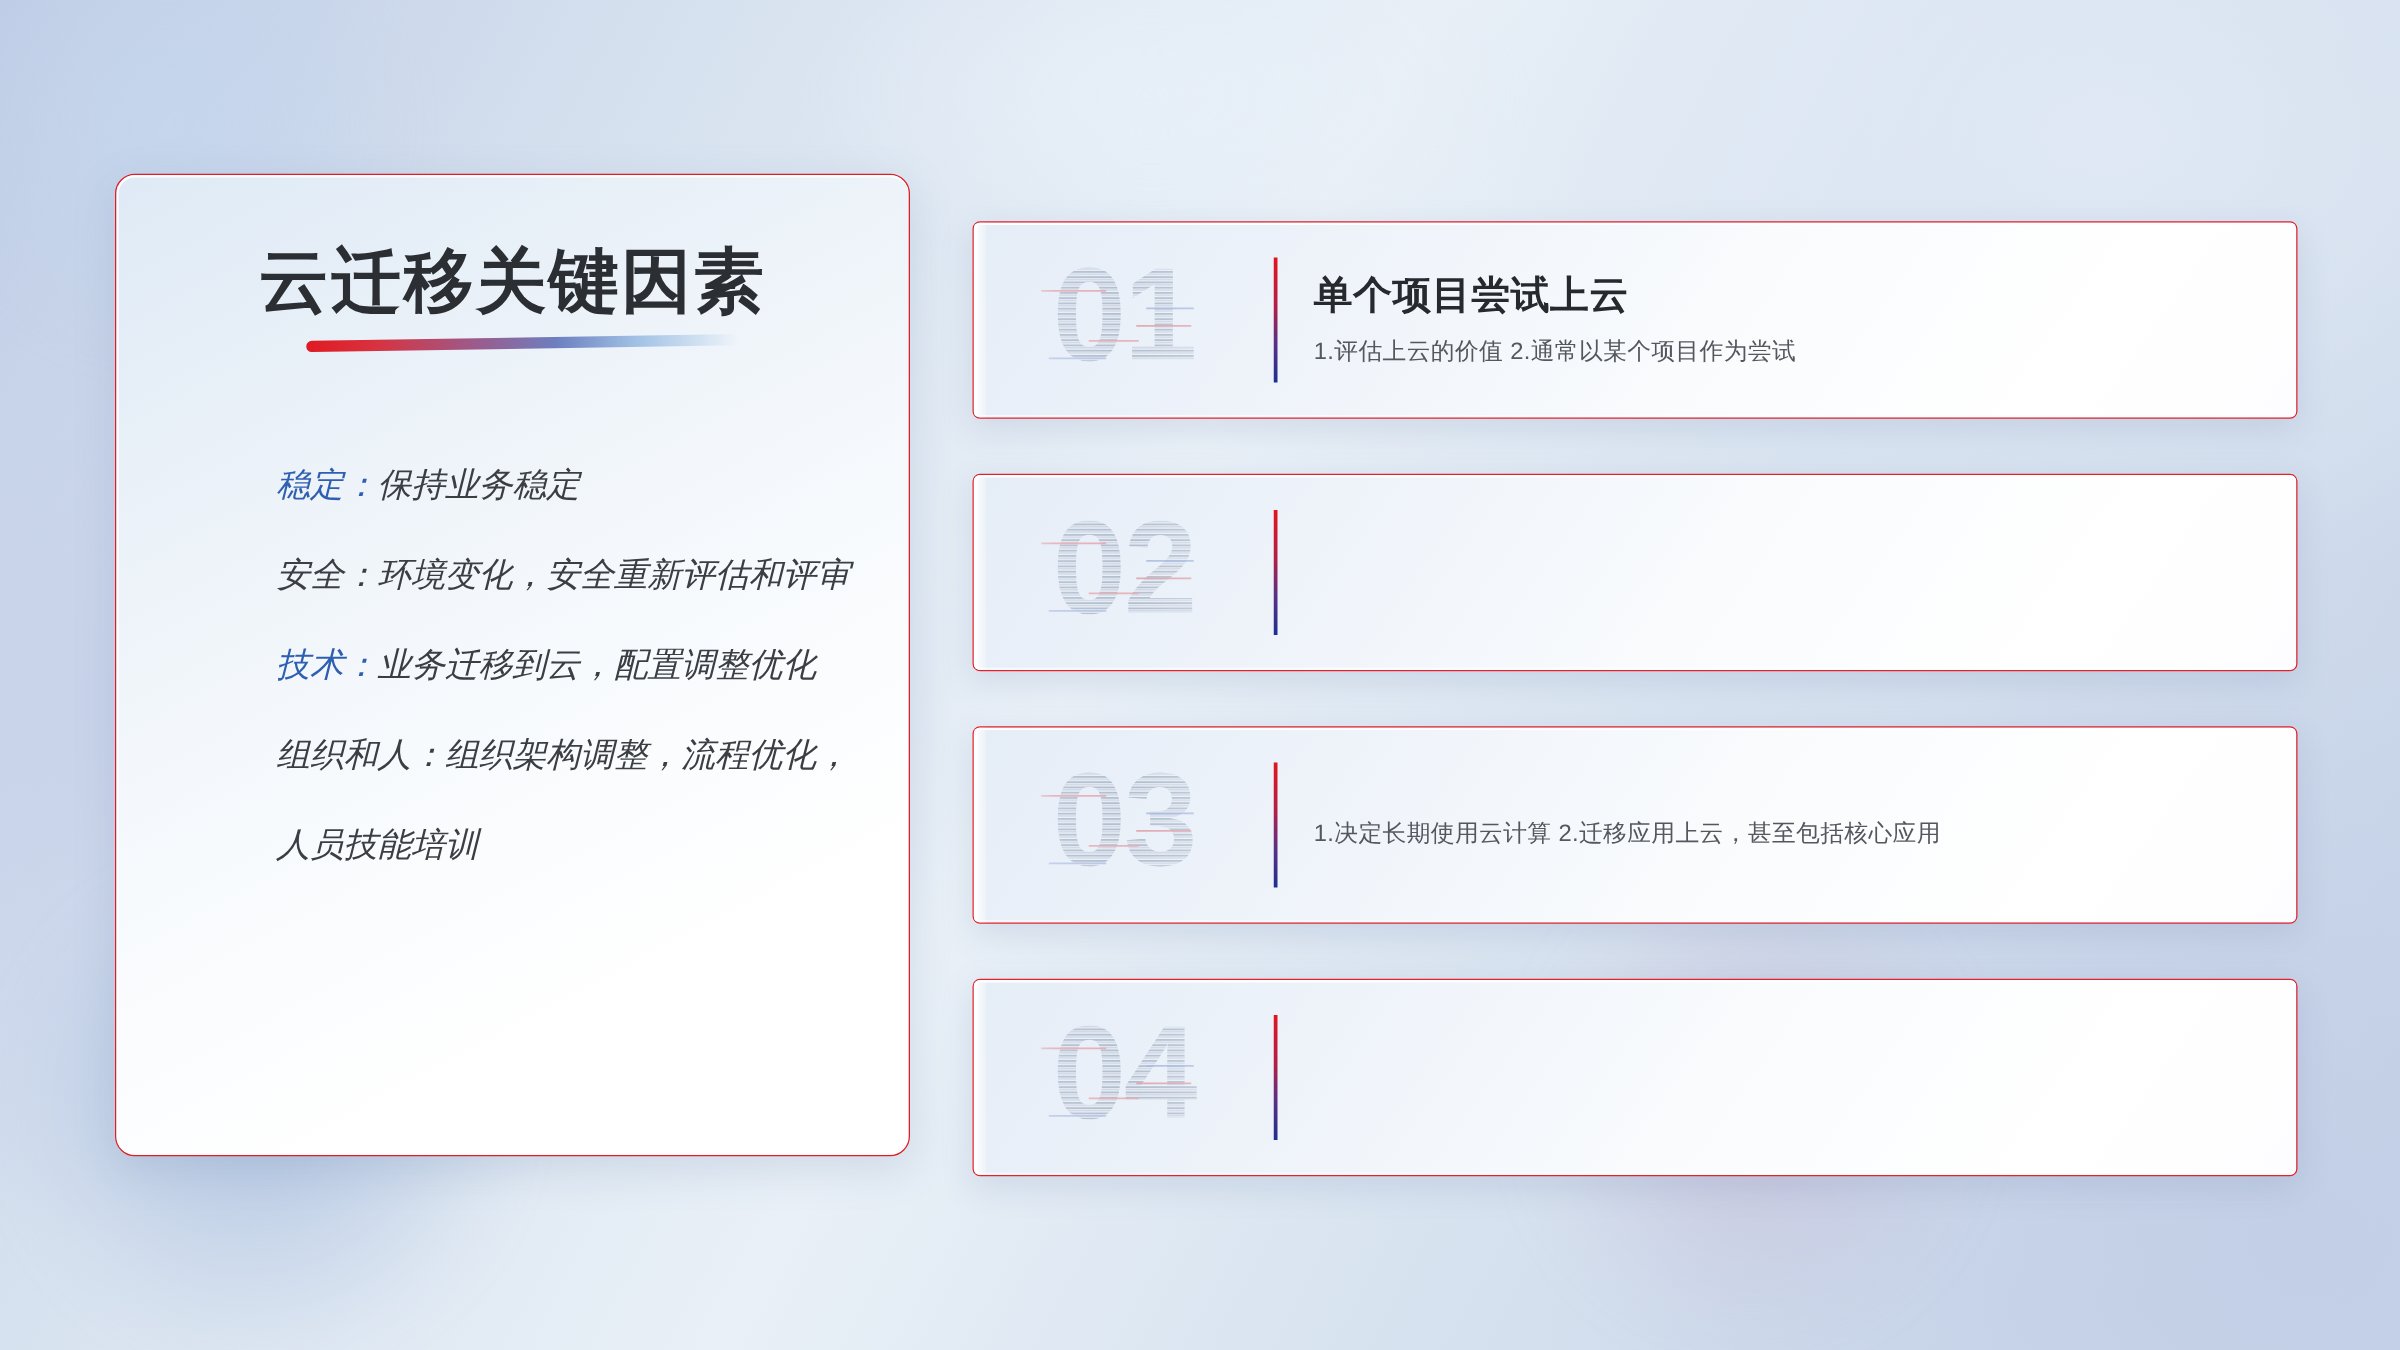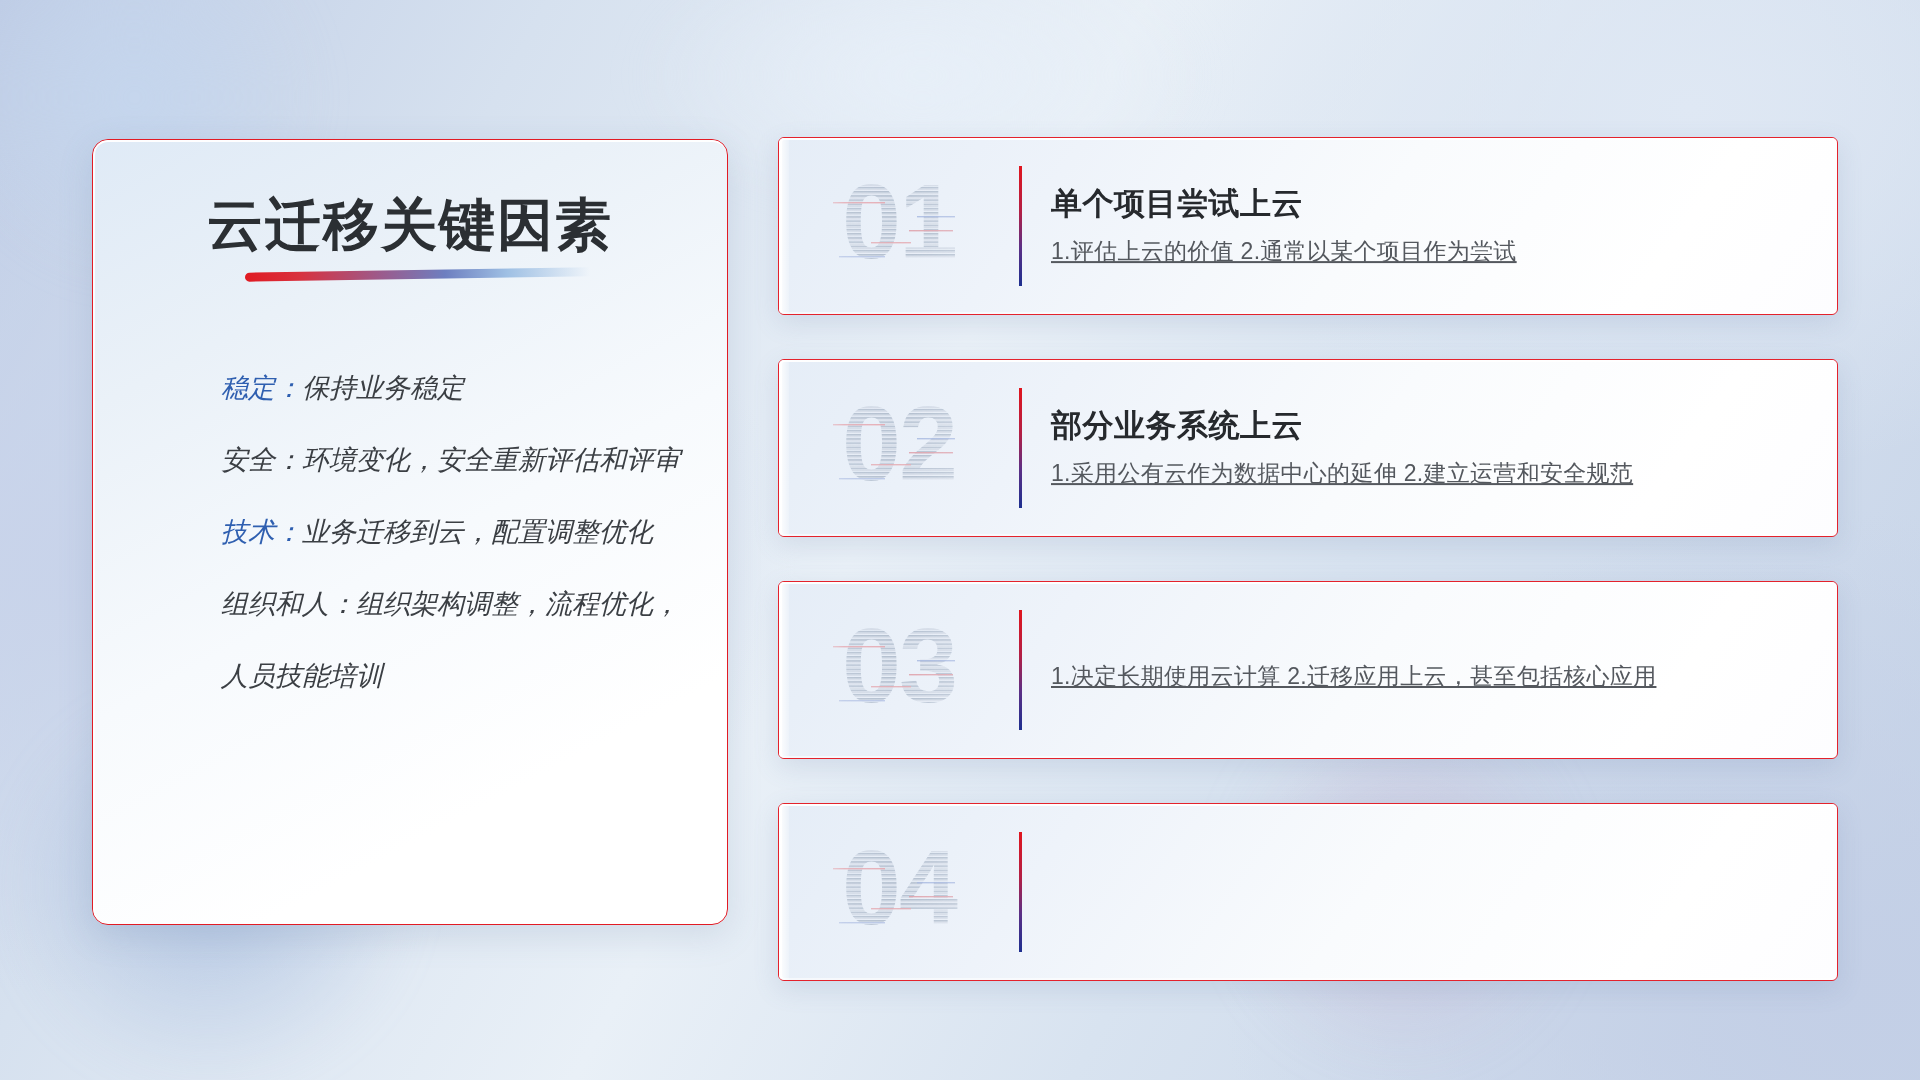--- a/index.html
+++ b/index.html
@@ -78,27 +78,28 @@
   .factor-line:last-child{ margin-bottom:0; }
   .factor-key{ color:#2f5fb0; }
   .factor-key.neutral{ color:#3b3f44; }
 
   
   #steps{
     position:absolute; left:778px; top:137px; width:1060px;
   }
   .step-card{
     position:relative;
-    height:178px;
+    height:158px;
     margin-bottom:44px;
     border-radius:6px;
     border:1.4px solid #e4222c;
     background:linear-gradient(125deg,#e5edf7 0%,#eef3fa 26%,#f9fbfd 55%,#ffffff 82%,#fdfdff 100%);
     box-shadow:0 8px 26px rgba(95,120,160,.16);
     overflow:hidden;
+    margin-top:40px;
   }
   .step-card:last-child{ margin-bottom:0; }
   .step-card::before{
     content:""; position:absolute; left:0; top:0; bottom:0; width:10px;
     background:linear-gradient(90deg,#ffffff 0%,rgba(255,255,255,.2) 100%);
     z-index:3;
   }
   .step-card::after{
     content:""; position:absolute; inset:0; border-radius:5px;
     border-top:2px solid rgba(255,255,255,.95);
@@ -120,21 +121,21 @@
   .step-body{
     position:absolute; left:272px; right:30px; top:50%;
     transform:translateY(-50%); z-index:4;
   }
   .step-title{
     font-size:31px; font-weight:700; color:#26292d;
     line-height:1.22; letter-spacing:.5px;
   }
   .step-desc{
     margin-top:13px;
-    font-size:23px; color:#54585e; letter-spacing:.3px;text-decoration:underline;
+    font-size:19px; color:#54585e; letter-spacing:.3px;
   }
 </style>
 </head>
 <body>
 
 <div id="bg-base"></div>
 <div id="bg-tint-c"></div>
 <div id="bg-tint-d"></div>
 <div id="bg-tint-a"></div>
 <div id="bg-tint-b"></div>
@@ -210,24 +211,20 @@
             <text x="86" y="88" text-anchor="middle" font-family="&quot;Liberation Sans&quot;, sans-serif" font-size="106" font-weight="700" letter-spacing="-2" fill="url(#stripes-02)">02</text>
             <rect x="20" y="32" width="52" height="1.4" fill="#e4848c" opacity=".85"></rect>
             <rect x="96" y="60" width="44" height="1.4" fill="#d97a84" opacity=".85"></rect>
             <rect x="58" y="72" width="40" height="1.4" fill="#e38f96" opacity=".85"></rect>
             <rect x="104" y="46" width="38" height="1.4" fill="#8aa0d6" opacity=".85"></rect>
             <rect x="26" y="86" width="46" height="1.4" fill="#9fb0dd" opacity=".85"></rect>
           </g>
         </svg>
       </div>
       <div class="step-divider"></div>
-      <div class="step-body">
-        <h2 class="step-title">部分业务系统上云</h2>
-        <p class="step-desc">1.采用公有云作为数据中心的延伸   2.建立运营和安全规范</p>
-      </div>
     </article>
     <article class="step-card">
       <div class="step-num">
         <svg viewBox="0 0 172 112" preserveAspectRatio="xMidYMid meet">
           <defs>
             <pattern id="stripes-03" width="172" height="4.2" patternUnits="userSpaceOnUse">
               <rect x="0" y="0" width="172" height="1.5" fill="#9dabbe"></rect>
               <rect x="0" y="2.1" width="172" height="1.1" fill="#c4ccd9"></rect>
             </pattern>
             <linearGradient id="g-03" x1="0" x2="1">

